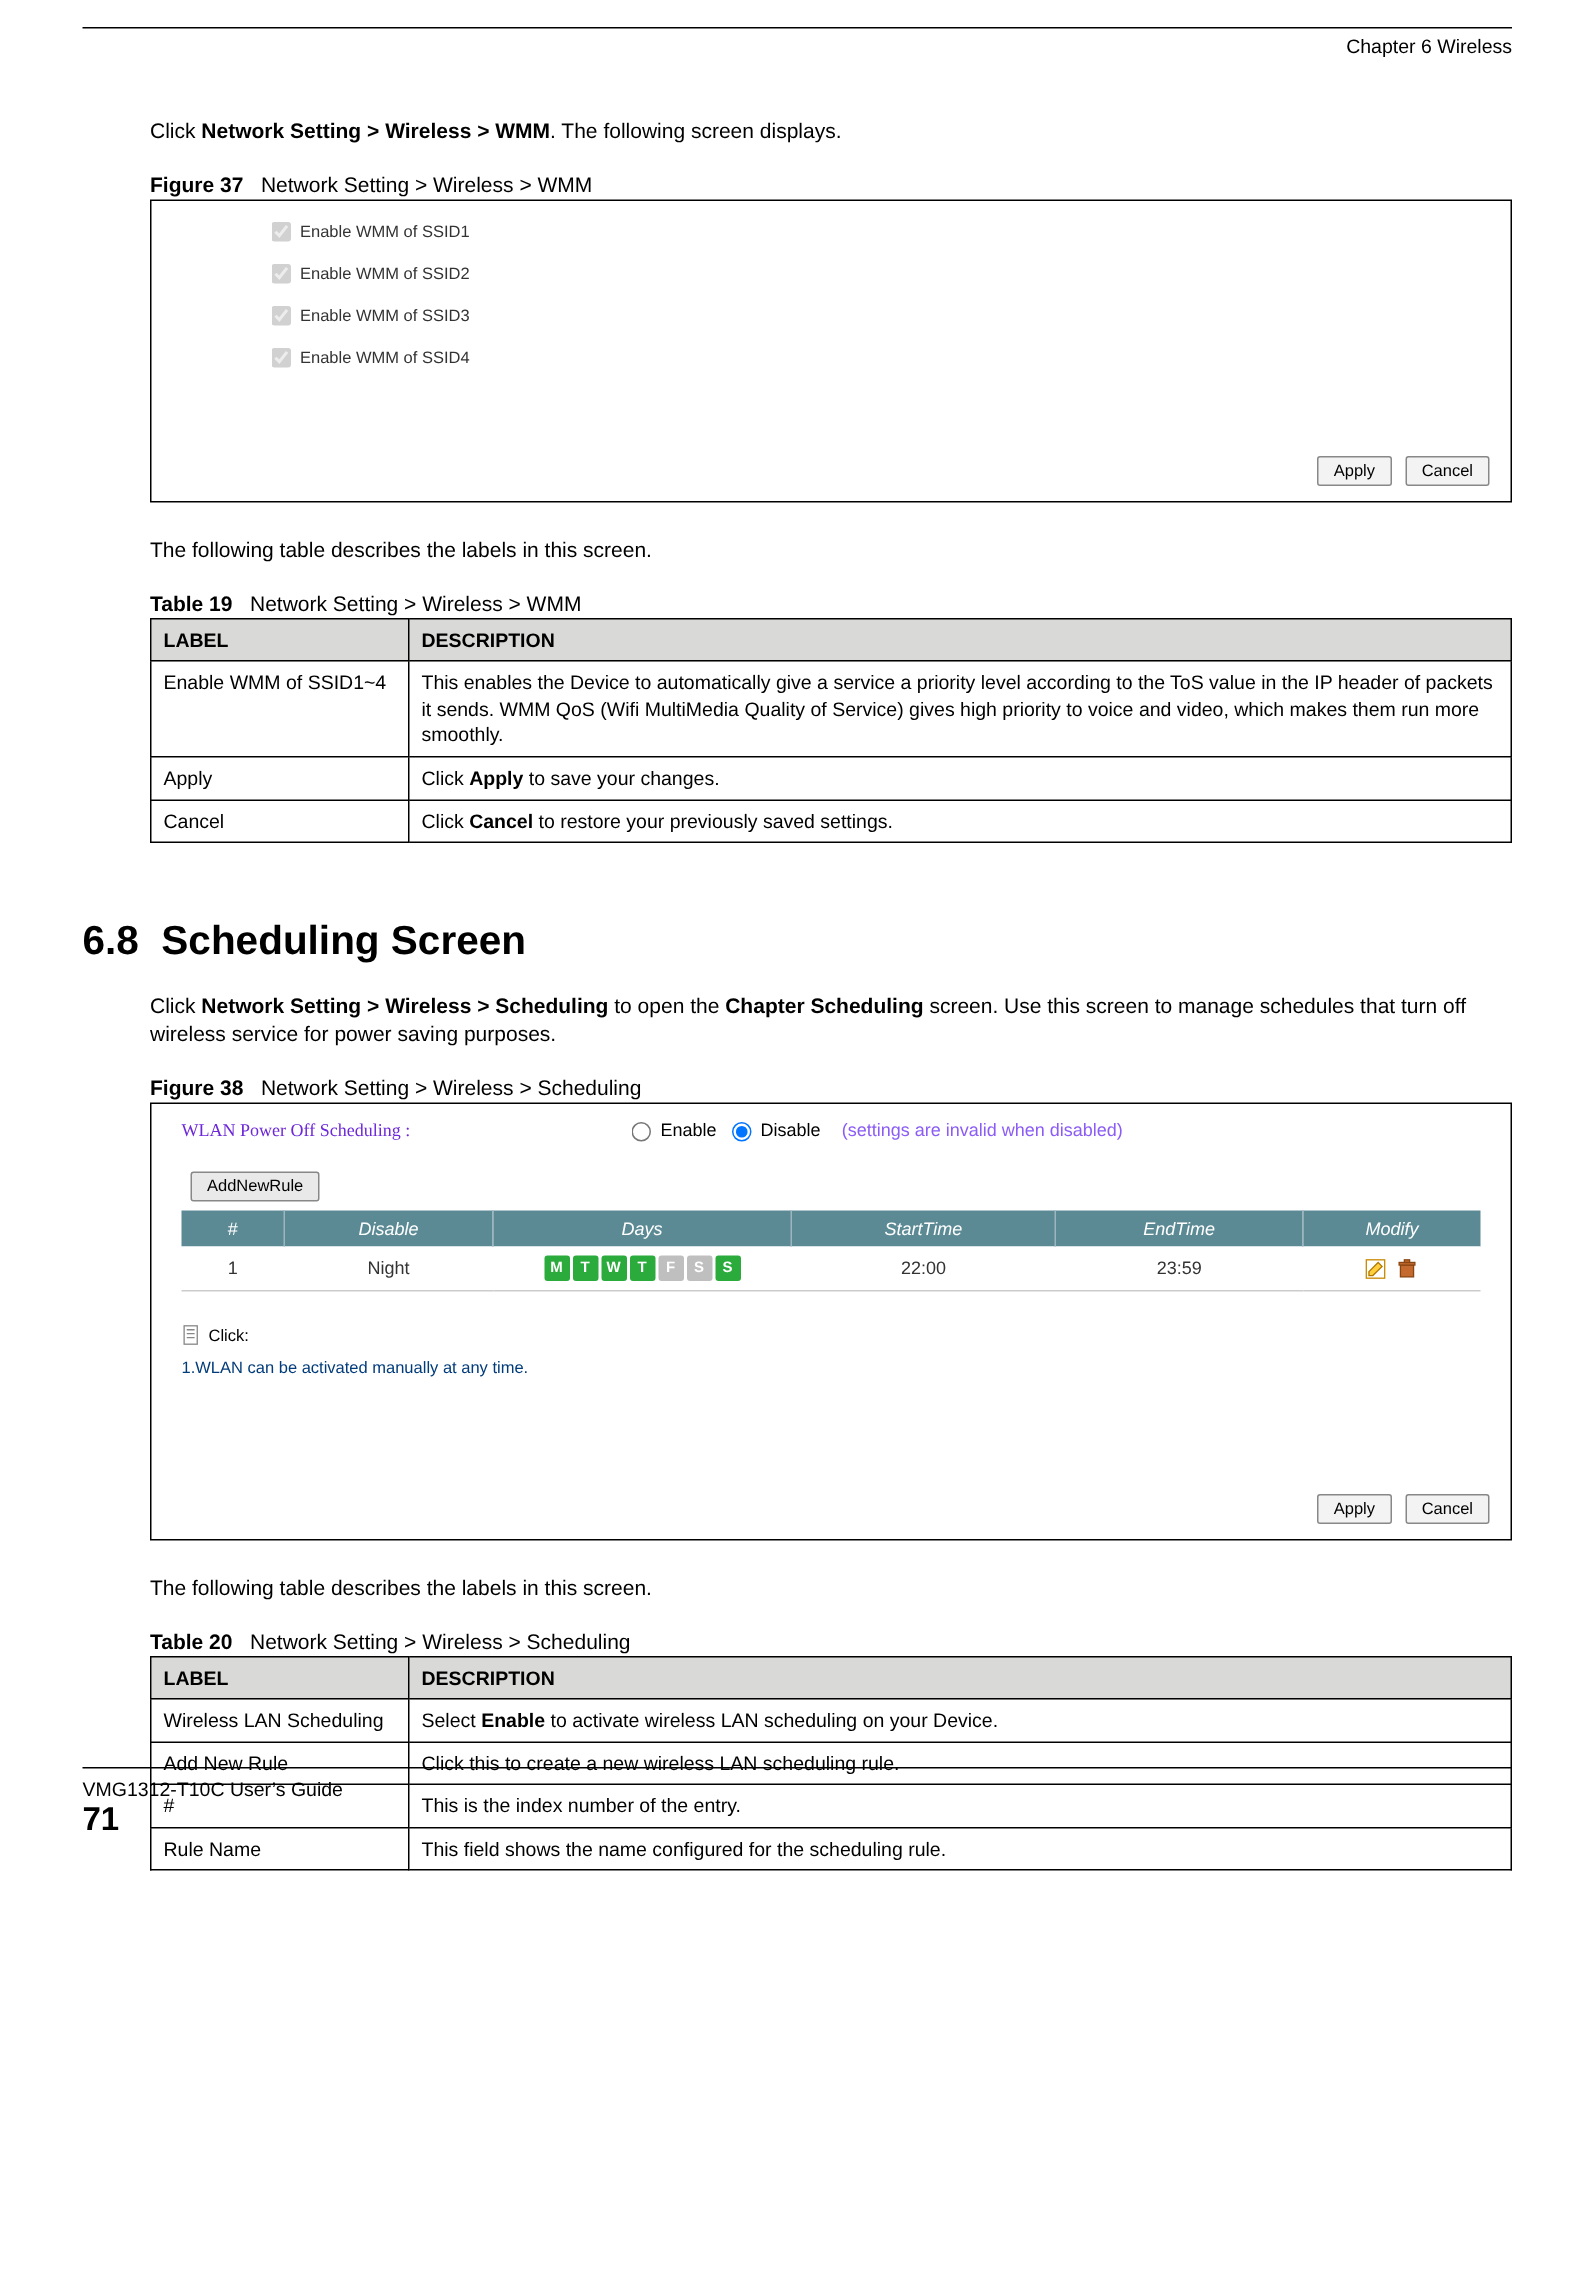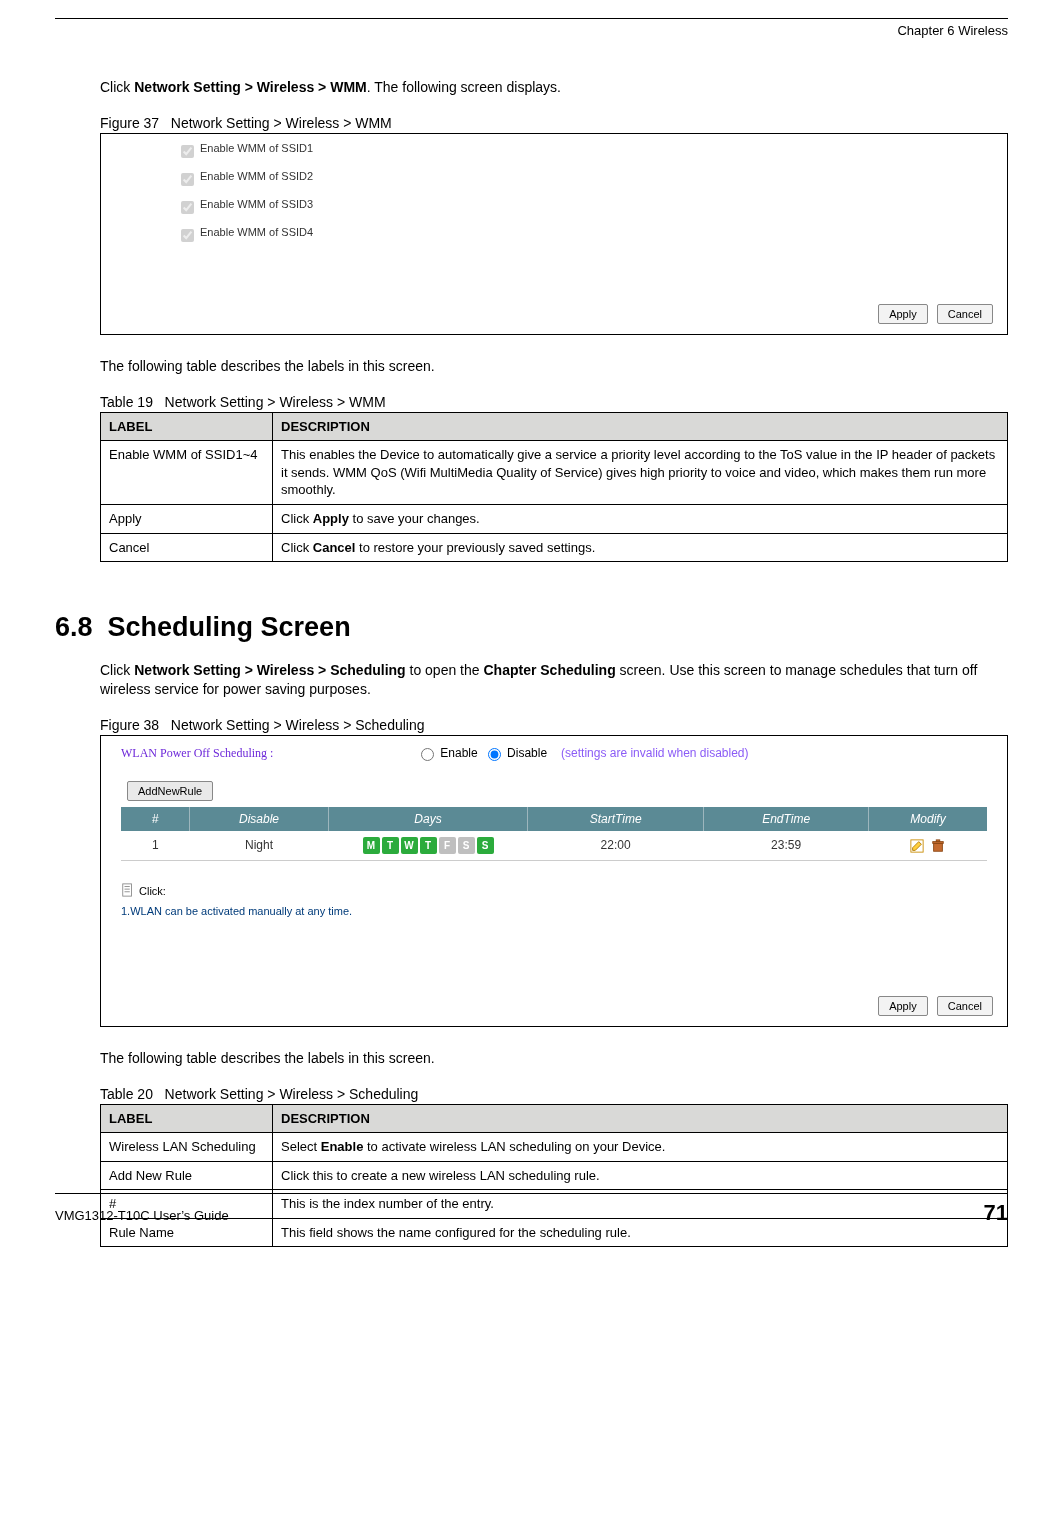--- a/index.html
+++ b/index.html
@@ -33,37 +33,37 @@
   }
   .bodytext {
     font-size: 14px;
     margin: 0 0 18px 0;
     line-height: 1.35;
   }
   .caption {
     font-size: 14px;
     margin: 0 0 2px 0;
   }
-  .caption b { font-weight: normal; }
+  .caption b { font-weight: bold; }
   .ui-panel {
     border: 1px solid #000;
     background: white;
     font-family: Tahoma, Arial, sans-serif;
     font-size: 11px;
     color: #000;
     margin-bottom: 22px;
   }
   .wmm-panel {
     height: 192px;
     position: relative;
     padding: 8px 0 0 76px;
   }
   .wmm-row {
     display: flex;
-    align-items: flex-start;
+    align-items: center;
     height: 26px;
     margin-bottom: 2px;
     color: #333;
   }
   .wmm-row input[type=checkbox] { margin-right: 6px; }
   .btnrow {
     position: absolute;
     right: 14px;
     bottom: 10px;
   }
@@ -171,20 +171,21 @@
     position: absolute;
     bottom: 26px;
     left: 55px;
     right: 55px;
     border-top: 1px solid #000;
     padding-top: 6px;
     font-size: 13px;
     display: flex;
     justify-content: space-between;
     align-items: baseline;
+    flex-direction: column;
   }
   .footer .pg {
     font-size: 22px;
     font-weight: bold;
   }
 </style>
 </head>
 <body>
 
 <div class="page">

